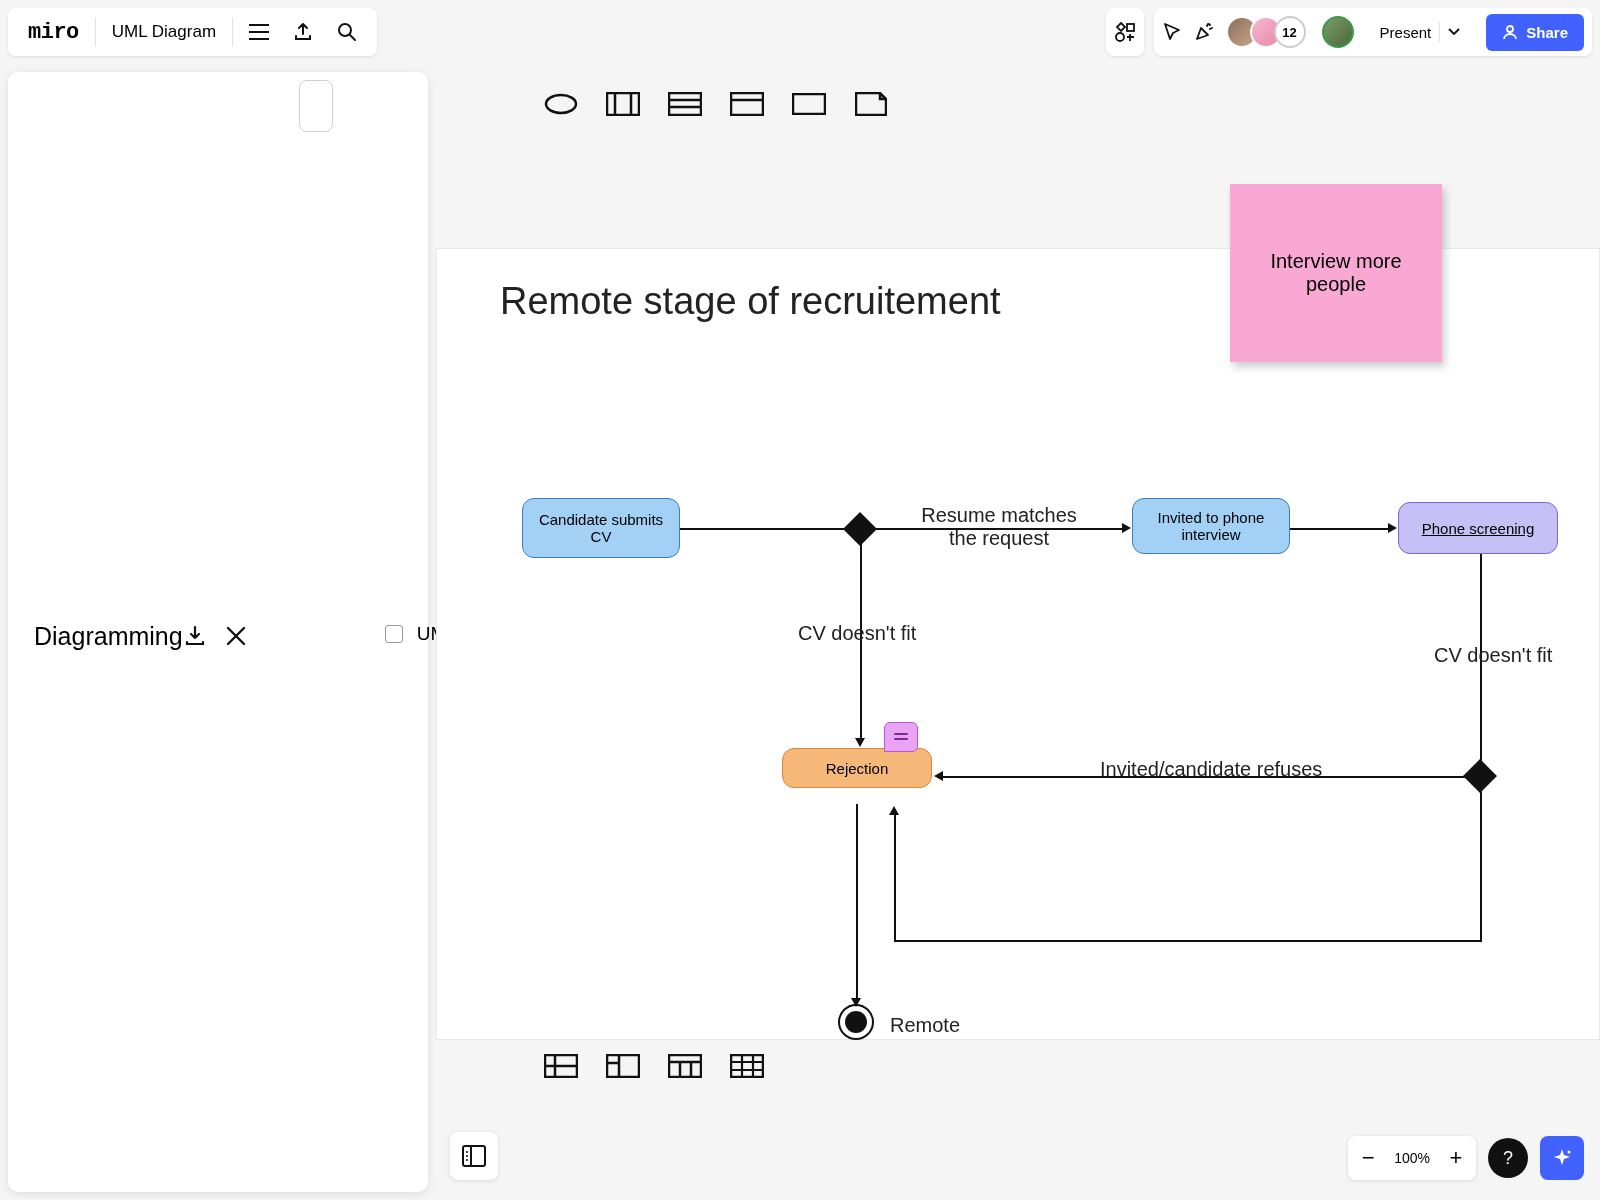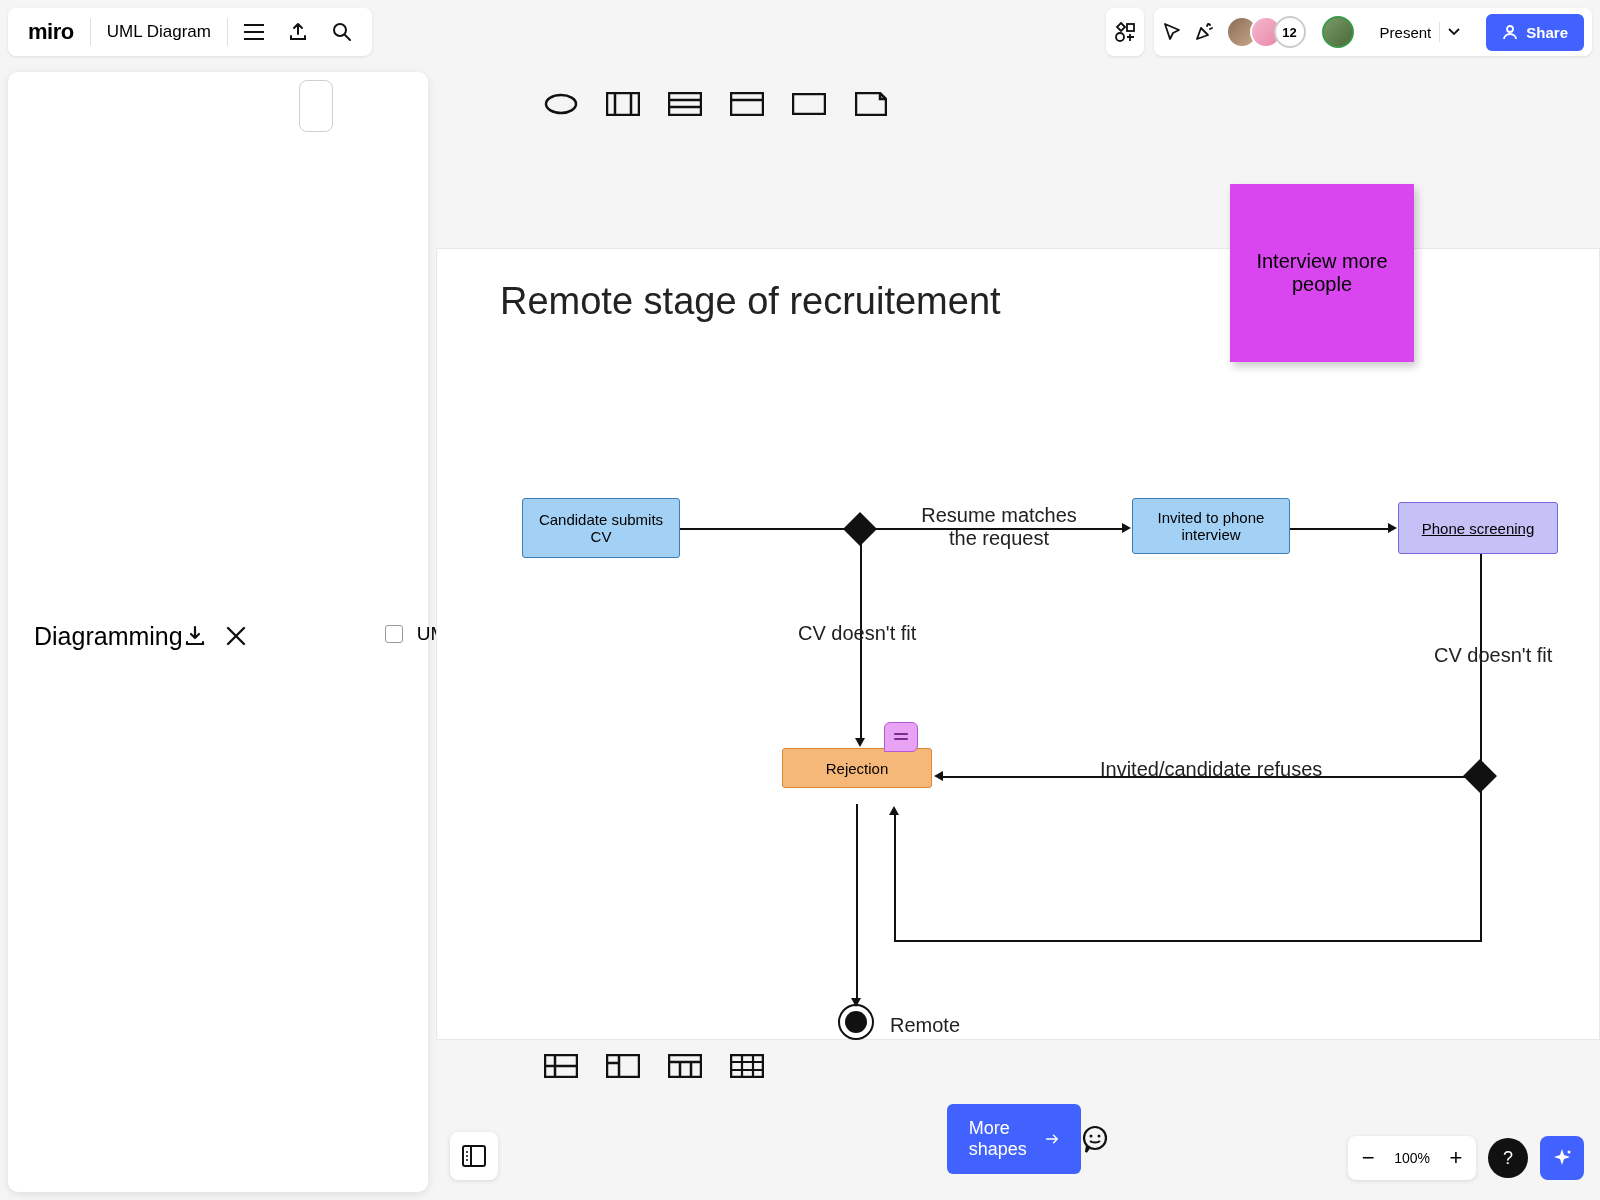--- a/index.html
+++ b/index.html
@@ -1,21 +1,21 @@
 <!DOCTYPE html>
 <html><head>
 <meta charset="utf-8">
 <style>
 * { box-sizing: border-box; margin: 0; padding: 0; }
 body { font-family: -apple-system, BlinkMacSystemFont, "Segoe UI", Helvetica, Arial, sans-serif; background: #f5f5f5; width: 1600px; height: 1200px; overflow: hidden; position: relative; }
 
 
 .topbar { position: absolute; top: 8px; left: 8px; right: 8px; height: 48px; display: flex; justify-content: space-between; align-items: center; }
 .topbar-left { background: #fff; border-radius: 8px; box-shadow: 0 1px 3px rgba(0,0,0,0.1); display: flex; align-items: center; height: 48px; padding: 0 8px; }
-.logo { font-weight: 900; font-size: 22px; padding: 0 12px; letter-spacing: -0.5px; }
+.logo { font-weight: 900; font-size: 22px; padding: 0 12px; letter-spacing: -0.5px; font-family: Liberation Mono, monospace; }
 .divider-v { width: 1px; height: 28px; background: #e0e0e0; margin: 0 4px; }
 .board-title { font-size: 17px; padding: 0 12px; }
 .top-icon-btn { width: 44px; height: 44px; display: flex; align-items: center; justify-content: center; border-radius: 6px; cursor: pointer; }
 .topbar-right { display: flex; align-items: center; gap: 10px; }
 .chip { background: #fff; border-radius: 8px; box-shadow: 0 1px 3px rgba(0,0,0,0.1); height: 48px; display: flex; align-items: center; padding: 0 8px; }
 .avatars { display: flex; align-items: flex-end; }
 .avatar { width: 32px; height: 32px; border-radius: 50%; border: 2px solid #fff; margin-left: -8px; background-size: cover; }
 .avatar:first-child { margin-left: 0; }
 .avatar-count { width: 32px; height: 32px; border-radius: 50%; border: 2px solid #ccc; margin-left: -8px; background: #fff; display: flex; align-items: center; justify-content: center; font-size: 13px; font-weight: 600; }
 .present-btn { display: flex; align-items: center; padding: 0 6px 0 14px; font-size: 15px; font-weight: 500; gap: 8px; cursor: pointer; }
@@ -40,24 +40,24 @@
 
 
 .vtoolbar { position: absolute; top: 330px; left: 444px; width: 52px; background: #fff; border-radius: 8px; box-shadow: 0 2px 8px rgba(0,0,0,0.12); display: flex; flex-direction: column; align-items: center; padding: 6px 0; }
 .vtool { width: 40px; height: 44px; display: flex; align-items: center; justify-content: center; cursor: pointer; border-radius: 6px; margin: 2px 0; }
 .vtool.active { background: #e8edff; }
 .vtool-sep { width: 32px; height: 1px; background: #e0e0e0; margin: 4px 0; }
 
 
 .canvas-frame { position: absolute; top: 248px; left: 436px; right: 0; bottom: 160px; background: #fff; border: 1px solid #e8e8e8; }
 .canvas-title { position: absolute; top: 280px; left: 500px; font-size: 38px; font-weight: 500; color: #222; }
-.sticky-note { position: absolute; top: 184px; left: 1230px; width: 184px; height: 178px; background: #d946ef; box-shadow: 3px 5px 8px rgba(0,0,0,0.2); display: flex; align-items: center; justify-content: center; text-align: center; font-size: 20px; padding: 16px; }
-
-
-.flow-node { position: absolute; border: 1.5px solid #333; border-radius: 3px; display: flex; align-items: center; justify-content: center; text-align: center; font-size: 15px; padding: 6px 10px; }
+.sticky-note { position: absolute; top: 184px; left: 1230px; width: 212px; height: 178px; background: #f9a8d4; box-shadow: 3px 5px 8px rgba(0,0,0,0.2); display: flex; align-items: center; justify-content: center; text-align: center; font-size: 20px; padding: 16px; }
+
+
+.flow-node { position: absolute; border: 1.5px solid #333; border-radius: 12px; display: flex; align-items: center; justify-content: center; text-align: center; font-size: 15px; padding: 6px 10px; }
 .node-blue { background: #a3d0f5; border-color: #3a7fb8; }
 .node-blue2 { background: #a3d0f5; border-color: #3a7fb8; }
 .node-purple { background: #c5c0f5; border-color: #7868d9; }
 .node-orange { background: #f5b878; border-color: #d98838; }
 .diamond { position: absolute; width: 24px; height: 24px; background: #111; transform: rotate(45deg); }
 .final-circle { position: absolute; width: 36px; height: 36px; border: 2.5px solid #111; border-radius: 50%; display: flex; align-items: center; justify-content: center; }
 .final-circle::after { content: ''; width: 22px; height: 22px; background: #111; border-radius: 50%; }
 .edge-label { position: absolute; font-size: 20px; color: #222; text-align: center; }
 .comment-bubble { position: absolute; width: 34px; height: 30px; background: #e8a3f5; border: 1.5px solid #b858d0; border-radius: 6px 6px 6px 0; display: flex; align-items: center; justify-content: center; }
 
@@ -408,37 +408,20 @@
         </svg>
       </div>
     <div class="shape-cell">
         <svg width="34" height="24">
           <rect x="1" y="1" width="32" height="22" stroke="#111" stroke-width="2.5" fill="none"></rect>
           <path d="M1 8h32M1 16h32M12 1v22M23 1v22" stroke="#111" stroke-width="2.2"></path>
         </svg>
       </div>
   </div>
 
-  <div class="panel-footer">
-    <div class="more-shapes-btn">
-      <span>More shapes</span>
-      <svg width="20" height="14" viewBox="0 0 20 14">
-          <path d="M1 7h17M12 1l6 6-6 6" stroke="#fff" stroke-width="2.2" fill="none" stroke-linecap="round"></path>
-        </svg>
-    </div>
-    <div class="icon-btn">
-      <svg width="28" height="28" viewBox="0 0 28 28">
-          <circle cx="14" cy="13" r="11" stroke="#111" stroke-width="2.2" fill="none"></circle>
-          <path d="M8 23l-3 4 1-6" stroke="#111" stroke-width="2.2" fill="none"></path>
-          <circle cx="10" cy="11" r="1.5" fill="#111"></circle>
-          <circle cx="18" cy="11" r="1.5" fill="#111"></circle>
-          <path d="M9 16c2 2 8 2 10 0" stroke="#111" stroke-width="2" fill="none"></path>
-        </svg>
-    </div>
-  </div>
 </div>
 
 <div class="vtoolbar">
   <div class="vtool">
       <svg width="18" height="20">
         <path d="M3 1l4 16 3-6 6-3z" fill="#111"></path>
       </svg>
     </div>
   <div class="vtool">
       <svg width="20" height="20">

